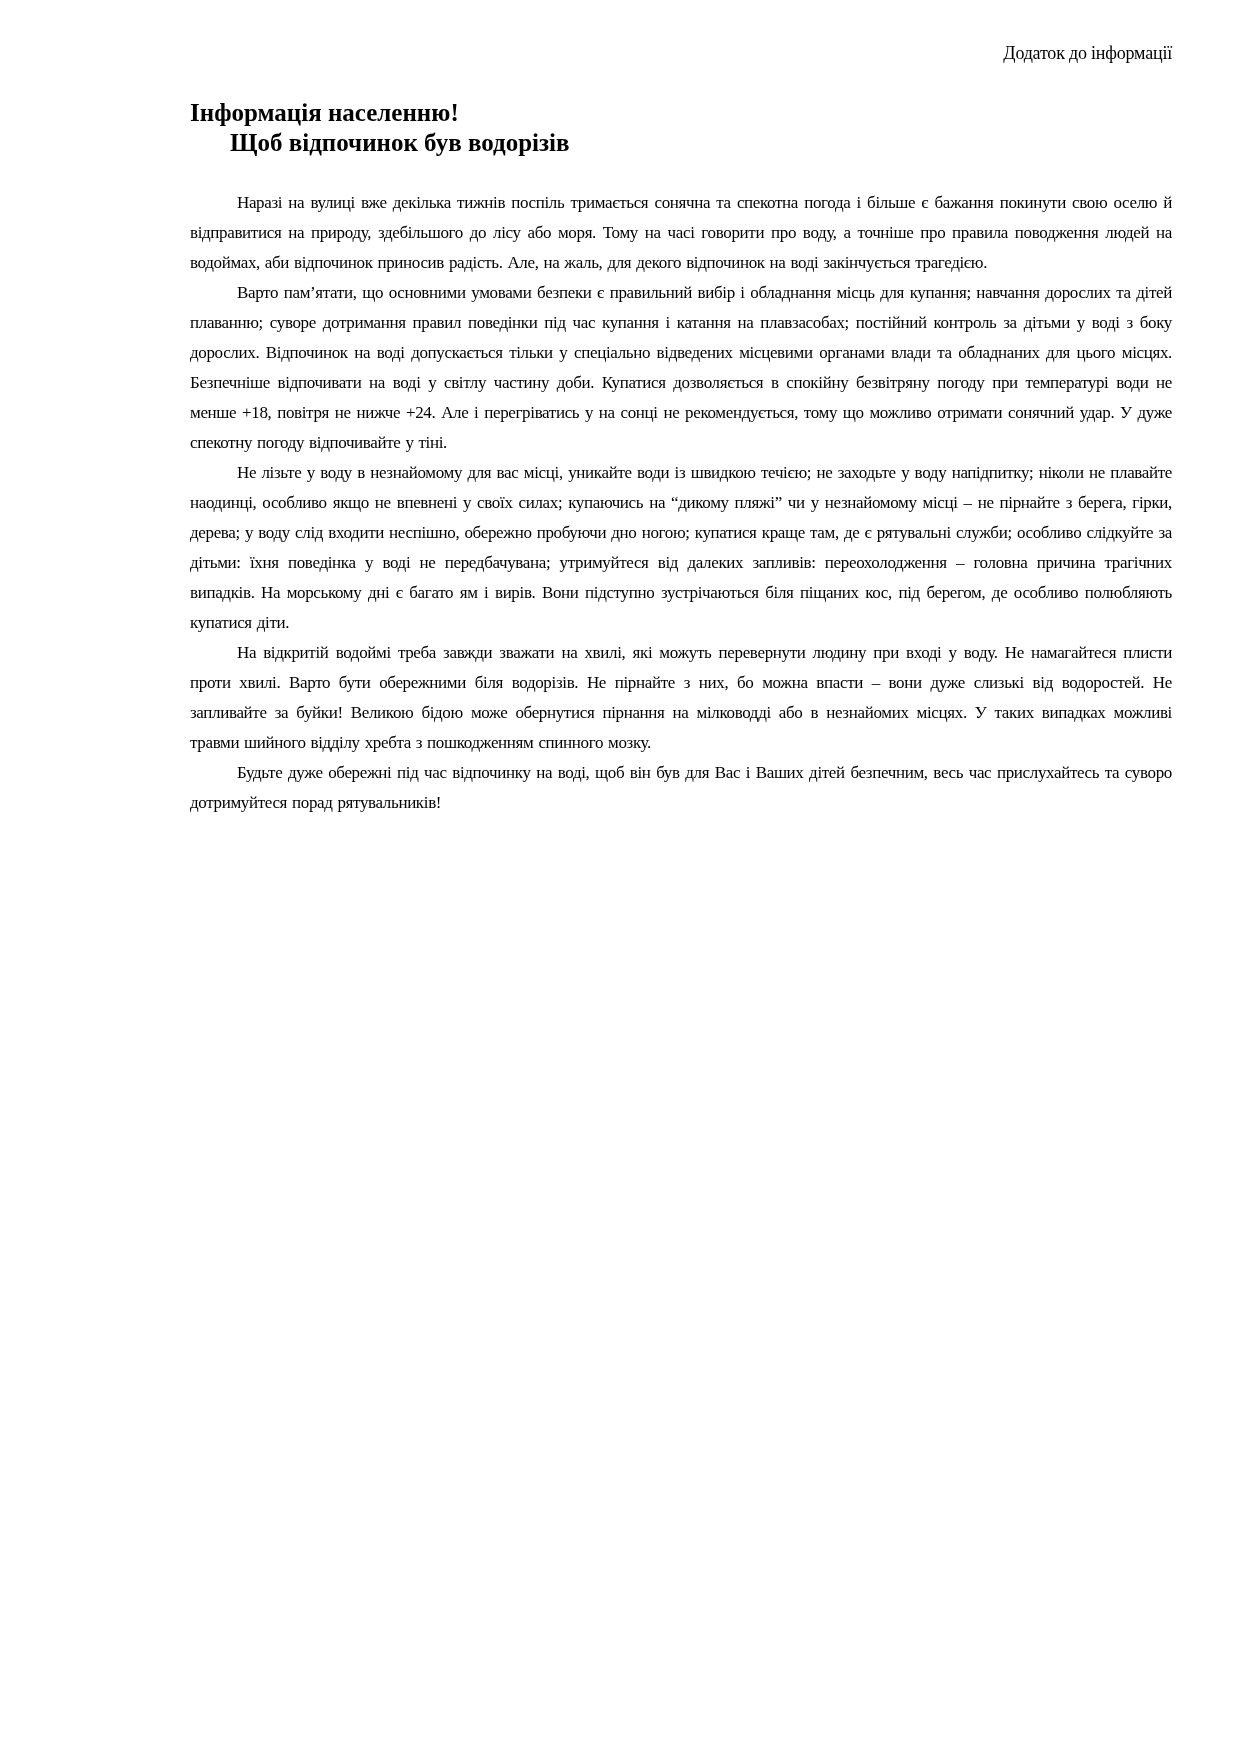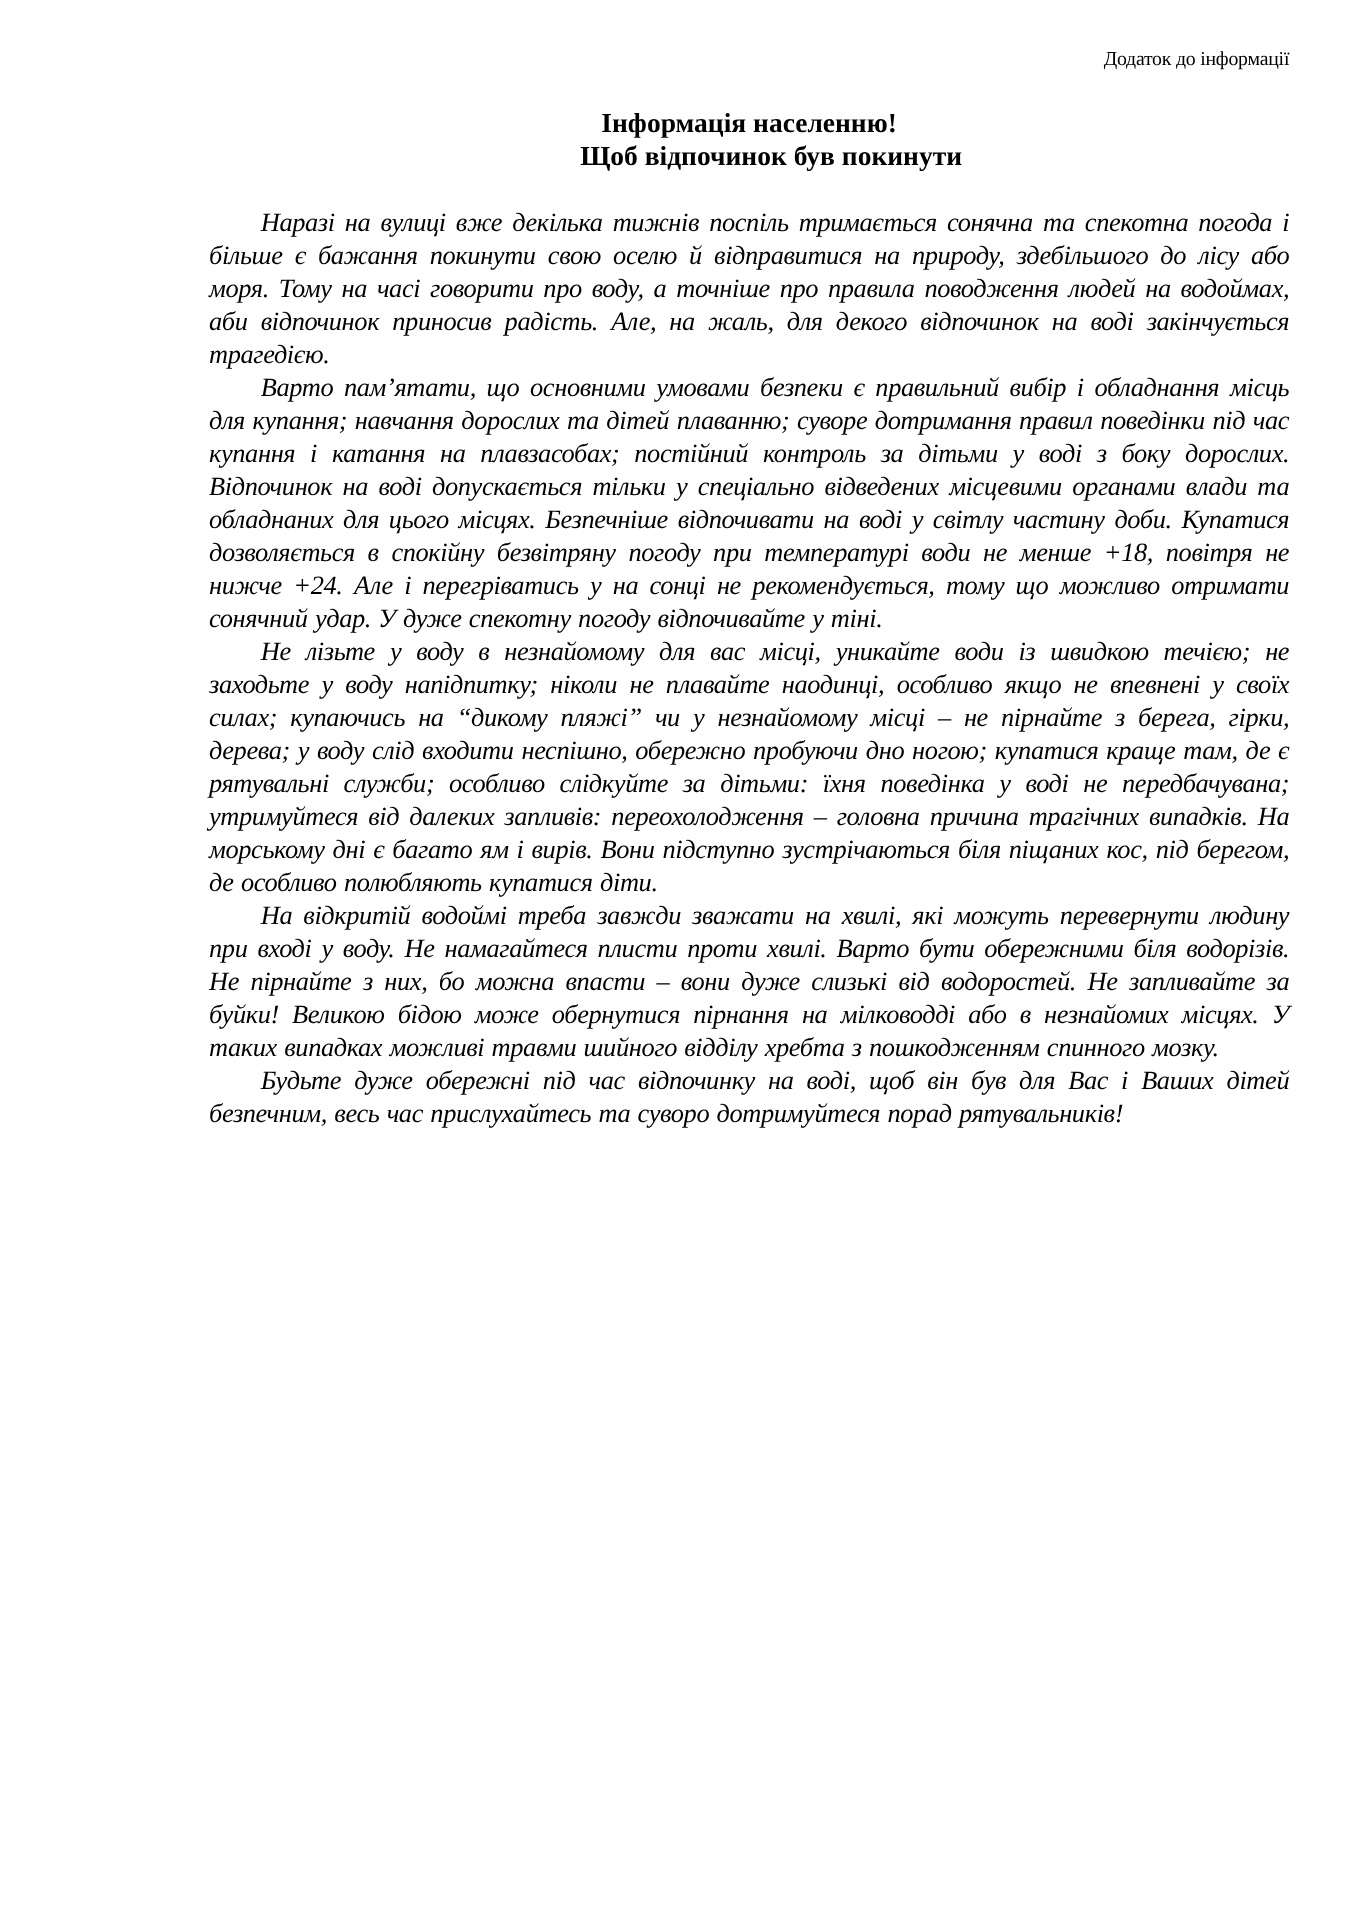--- a/index.html
+++ b/index.html
@@ -22,54 +22,52 @@
       width: 982px;
     }
     .annex {
       text-align: right;
       font-size: 18px;
       line-height: 30px;
       margin: 0 0 30px 0;
       letter-spacing: -0.2px;
     }
     .title {
-      text-align: center;
       font-weight: bold;
       font-size: 25px;
       line-height: 30px;
       margin: 0;
     }
     .title-block {
       margin-bottom: 30px;
     }
     .title-line2 {
       padding-left: 40px;
     }
     p.para {
       margin: 0;
-      font-size: 24px;
+      font-size: 17px;
       line-height: 30px;
       text-align: justify;
       letter-spacing: -0.35px;
       word-spacing: 1px;
-      font-style: italic;
     }
     p.indent {
       text-indent: 47px;
     }
   </style>
 </head>
 <body>
 
 <div class="page">
   <div class="annex">Додаток до інформації</div>
 
   <div class="title-block">
     <div class="title">Інформація населенню!</div>
-    <div class="title title-line2">Щоб відпочинок був покинути</div>
+    <div class="title title-line2">Щоб відпочинок був водорізів</div>
   </div>
 
   <div>
     <p class="para indent">Наразі на вулиці вже декілька тижнів поспіль тримається сонячна та спекотна погода і більше є бажання покинути свою оселю й відправитися на природу, здебільшого до лісу або моря. Тому на часі говорити про воду, а точніше про правила поводження людей на водоймах, аби відпочинок приносив радість. Але, на жаль, для декого відпочинок на воді закінчується трагедією.</p>
     <p class="para indent">Варто пам’ятати, що основними умовами безпеки є правильний вибір і обладнання місць для купання; навчання дорослих та дітей плаванню; суворе дотримання правил поведінки під час купання і катання на плавзасобах; постійний контроль за дітьми у воді з боку дорослих. Відпочинок на воді допускається тільки у спеціально відведених місцевими органами влади та обладнаних для цього місцях. Безпечніше відпочивати на воді у світлу частину доби. Купатися дозволяється в спокійну безвітряну погоду при температурі води не менше +18, повітря не нижче +24. Але і перегріватись у на сонці не рекомендується, тому що можливо отримати сонячний удар. У дуже спекотну погоду відпочивайте у тіні.</p>
     <p class="para indent">Не лізьте у воду в незнайомому для вас місці, уникайте води із швидкою течією; не заходьте у воду напідпитку; ніколи не плавайте наодинці, особливо якщо не впевнені у своїх силах; купаючись на “дикому пляжі” чи у незнайомому місці – не пірнайте з берега, гірки, дерева; у воду слід входити неспішно, обережно пробуючи дно ногою; купатися краще там, де є рятувальні служби; особливо слідкуйте за дітьми: їхня поведінка у воді не передбачувана; утримуйтеся від далеких запливів: переохолодження – головна причина трагічних випадків. На морському дні є багато ям і вирів. Вони підступно зустрічаються біля піщаних кос, під берегом, де особливо полюбляють купатися діти.</p>
     <p class="para indent">На відкритій водоймі треба завжди зважати на хвилі, які можуть перевернути людину при вході у воду. Не намагайтеся плисти проти хвилі. Варто бути обережними біля водорізів. Не пірнайте з них, бо можна впасти – вони дуже слизькі від водоростей. Не запливайте за буйки! Великою бідою може обернутися пірнання на мілководді або в незнайомих місцях. У таких випадках можливі травми шийного відділу хребта з пошкодженням спинного мозку.</p>
     <p class="para indent">Будьте дуже обережні під час відпочинку на воді, щоб він був для Вас і Ваших дітей безпечним, весь час прислухайтесь та суворо дотримуйтеся порад рятувальників!</p>
   </div>
 </div>

